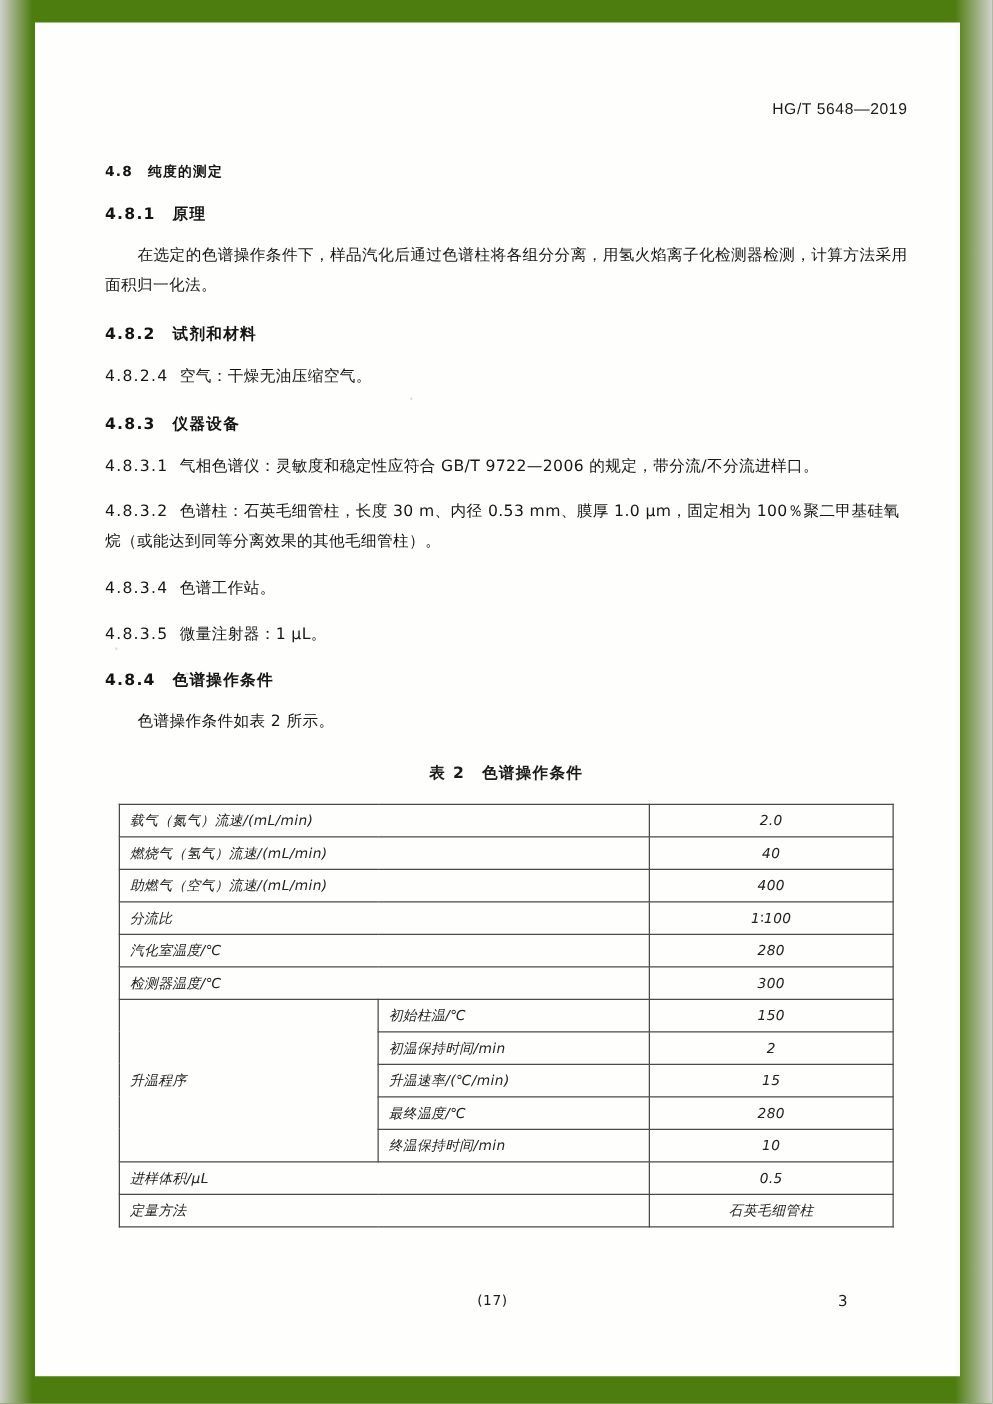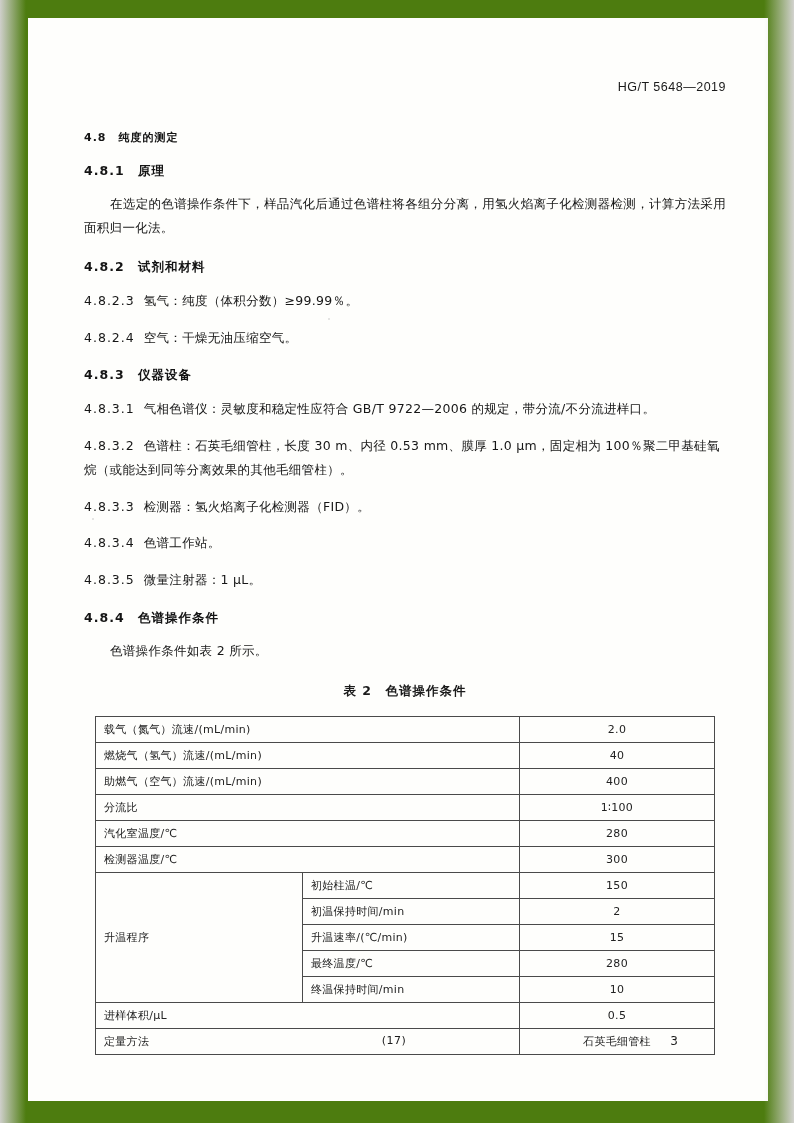--- a/index.html
+++ b/index.html
@@ -100,20 +100,21 @@
     font-weight: bold;
     margin: 20px 0 8px 0;
     letter-spacing: 1px;
   }
   table.spec {
     border-collapse: collapse;
     width: 620px;
     margin: 16px auto;
     font-size: 11px;
     color: #222;
+    font-style: italic;
   }
   table.spec td {
     border: 1px solid #4a4a4a;
     padding: 5px 8px;
     height: 15px;
     letter-spacing: 0.3px;
   }
   td.label {
     text-align: left;
     width: 190px;
@@ -167,36 +168,30 @@
 
       <div class="h-sec">4.8　纯度的测定</div>
 
       <div class="h-sub">4.8.1　原理</div>
 
       <div class="para indent">在选定的色谱操作条件下，样品汽化后通过色谱柱将各组分分离，用氢火焰离子化检测器检测，计算方法采用面积归一化法。</div>
 
       <div class="h-sub">4.8.2　试剂和材料</div>
 
       <div class="item">
-        <span class="num">4.8.2.3</span><span>氢气：纯度（体积分数）≥99.99％。</span>
-      </div>
-      <div class="item">
         <span class="num">4.8.2.4</span><span>空气：干燥无油压缩空气。</span>
       </div>
 
       <div class="h-sub">4.8.3　仪器设备</div>
 
       <div class="item">
         <span class="num">4.8.3.1</span><span>气相色谱仪：灵敏度和稳定性应符合 GB/T 9722—2006 的规定，带分流/不分流进样口。</span>
       </div>
       <div class="item">
         <span class="num">4.8.3.2</span><span>色谱柱：石英毛细管柱，长度 30 m、内径 0.53 mm、膜厚 1.0 μm，固定相为 100％聚二甲基硅氧烷（或能达到同等分离效果的其他毛细管柱）。</span>
-      </div>
-      <div class="item">
-        <span class="num">4.8.3.3</span><span>检测器：氢火焰离子化检测器（FID）。</span>
       </div>
       <div class="item">
         <span class="num">4.8.3.4</span><span>色谱工作站。</span>
       </div>
       <div class="item">
         <span class="num">4.8.3.5</span><span>微量注射器：1 μL。</span>
       </div>
 
       <div class="h-sub">4.8.4　色谱操作条件</div>
 

